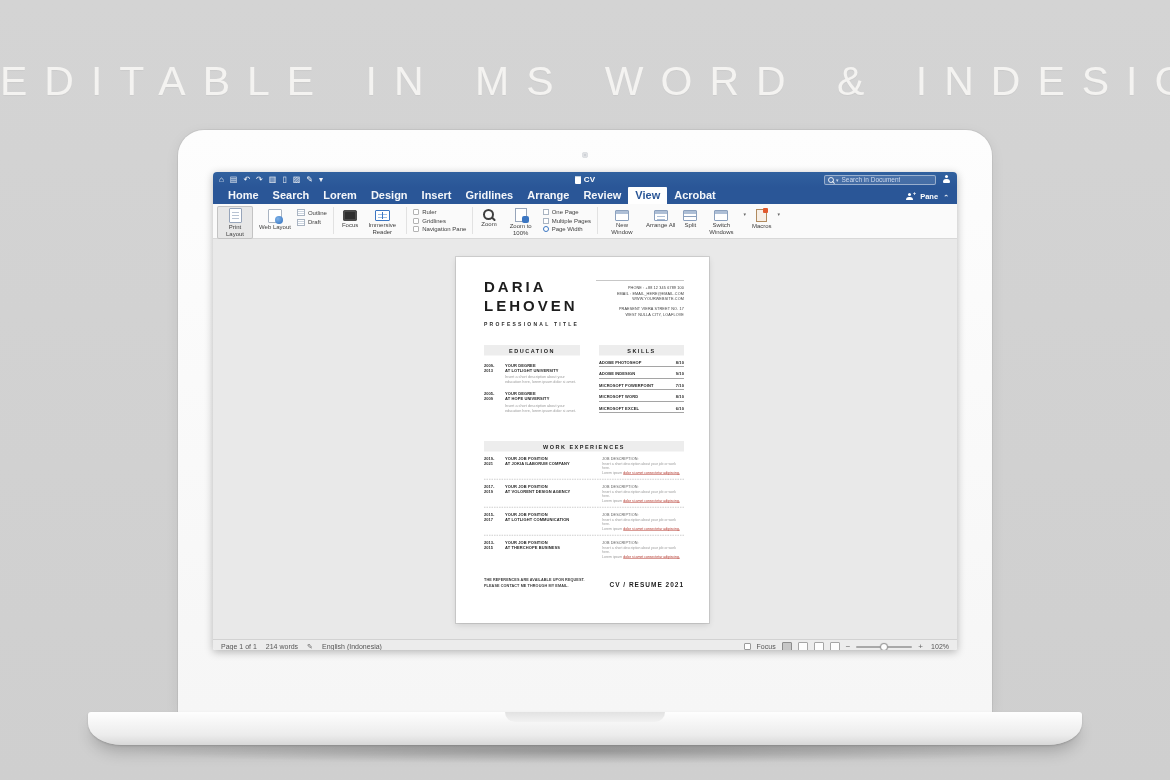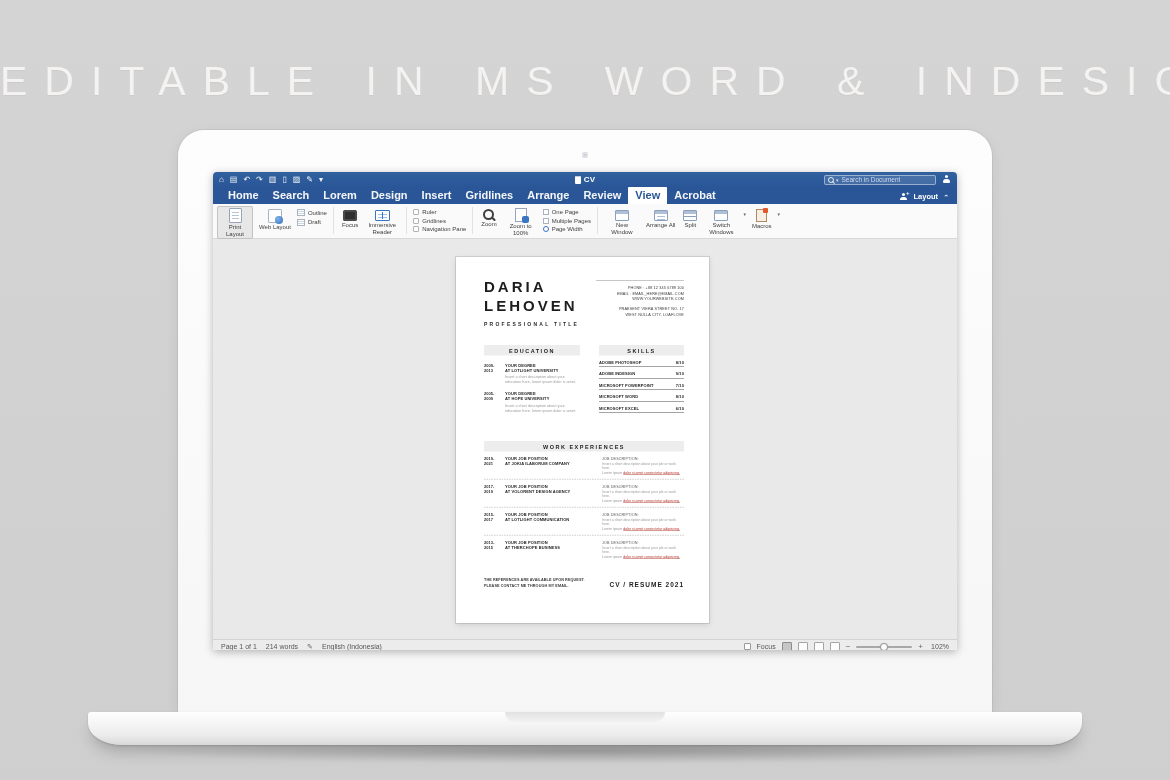--- a/index.html
+++ b/index.html
@@ -212,21 +212,21 @@
         <span class="tab">Insert</span>
         <span class="tab">Gridlines</span>
         <span class="tab">Arrange</span>
         <span class="tab">Review</span>
         <span class="tab active">View</span>
         <span class="tab">Acrobat</span>
         <div class="tabrow-right">
           <span class="share-person">
               <i></i>
             </span>
-          <span class="share-label">Layout</span>
+          <span class="share-label">Pane</span>
           <span class="collapse-caret">⌃</span>
         </div>
       </div>
 
       <div class="ribbon">
         <div class="rgroup">
           <div class="ribbon-btn selected">
             <span class="ico-page"></span>
             <span class="rlbl">Print Layout</span>
           </div>

